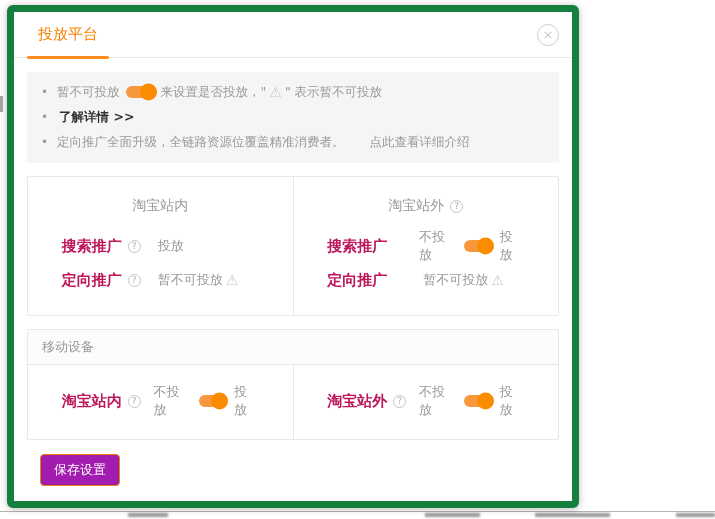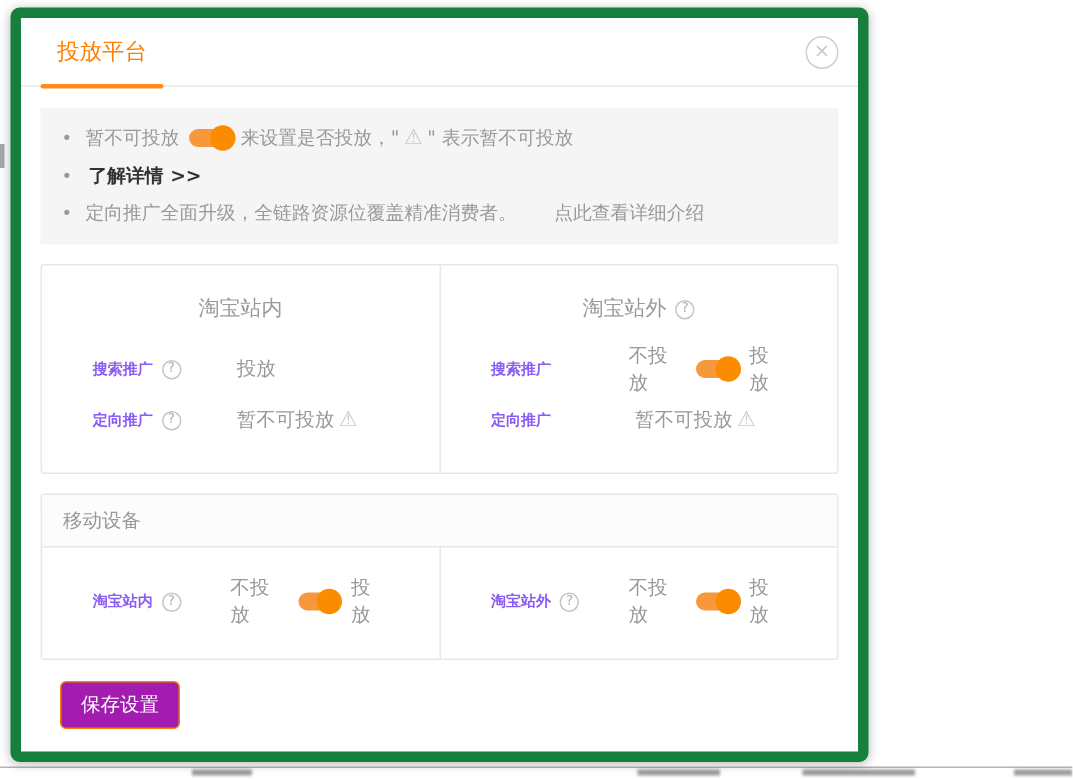--- a/index.html
+++ b/index.html
@@ -51,21 +51,21 @@
   .section-header { padding:8px 14px; font-size:13px; color:#999; background:#fcfcfc; border-bottom:1px solid #e8e8e8; }
   .sec-body { display:flex; }
   .col { flex:1; }
   .col.divided { border-right:1px solid #e8e8e8; }
   .computer .col { padding:20px 0 24px; }
   .col-title { text-align:center; color:#999; font-size:14px; margin-bottom:20px; display:flex; justify-content:center; align-items:center; }
   .rows { width:197px; margin:0 auto; }
   .row { display:flex; align-items:center; height:22px; }
   .row + .row { margin-top:12px; }
   .cell-label { width:96px; display:flex; align-items:center; }
-  .lbl { font-weight:bold; color:#8b5cf6; font-size:10px; }
+  .lbl { font-weight:bold; color:#be185d; font-size:15px; }
   .cell-value { display:flex; align-items:center; }
   .val { color:#999; font-size:13px; }
   .cell-value .val + .toggle, .cell-value .toggle + .val { margin-left:8px; }
   .mobile .col { padding:25px 0 27px; }
 
   
   .toggle { position:relative; display:inline-block; width:29px; height:12px; background:#f8983c; border-radius:6px; vertical-align:middle; cursor:pointer; }
   .toggle .knob { position:absolute; right:-2px; top:50%; transform:translateY(-50%); width:17px; height:17px; border-radius:50%; background:#fb8c00; }
 
   

